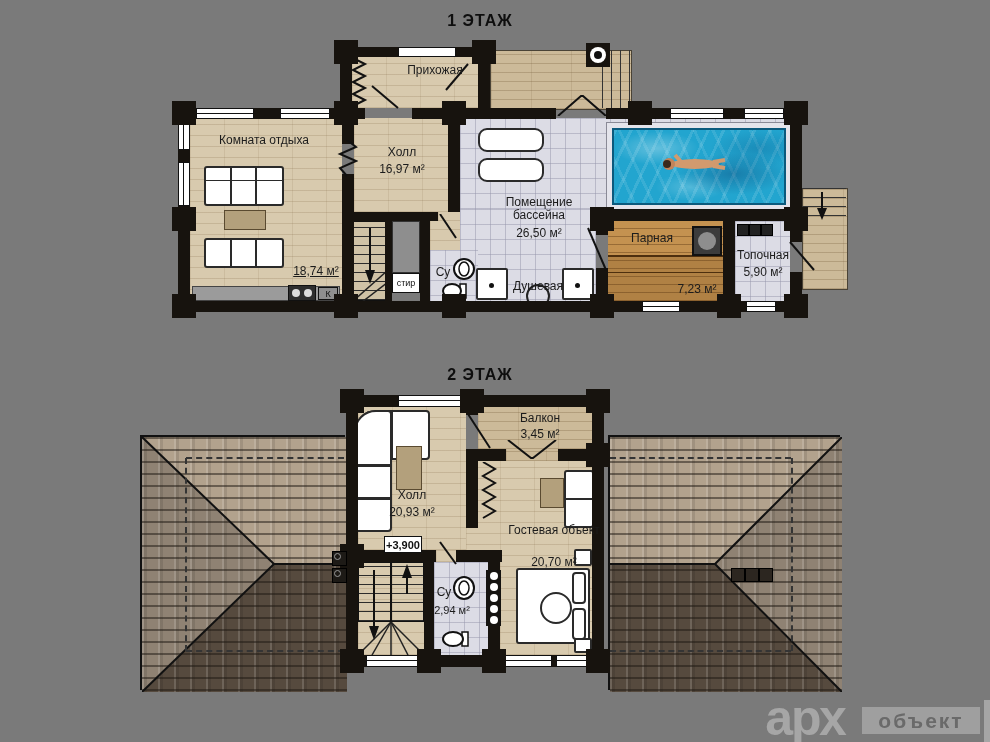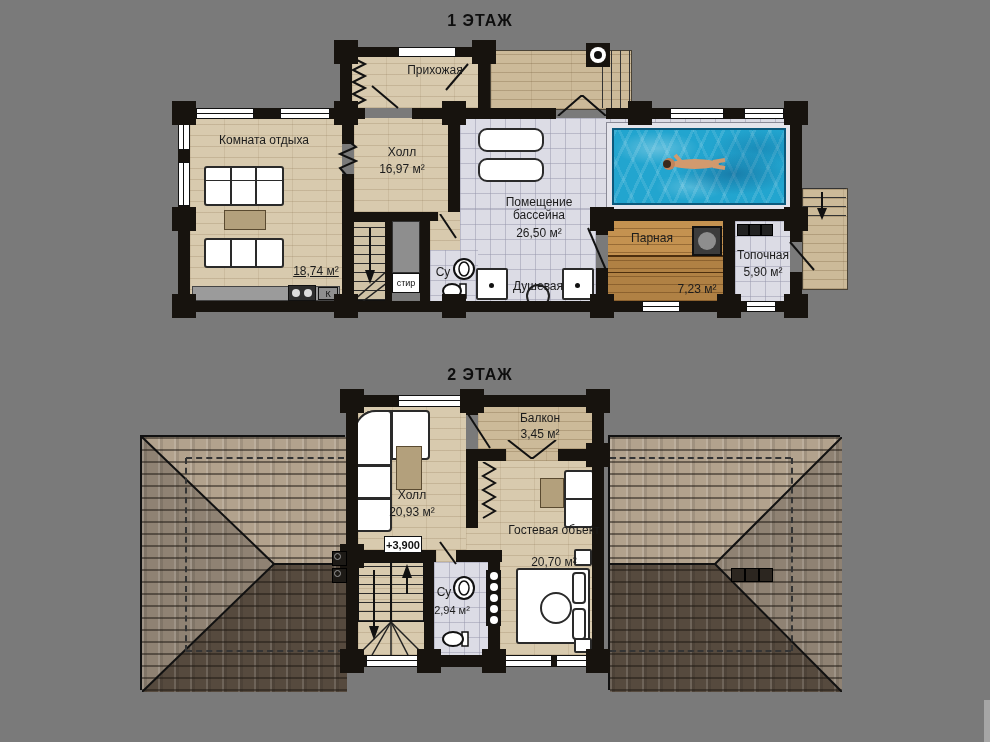--- a/index.html
+++ b/index.html
@@ -361,15 +361,17 @@
   <div class="a lbl" style="left:508px;top:412px;width:64px">Балкон</div>
   <div class="a area" style="left:510px;top:427px;width:60px">3,45 м²</div>
   <div class="a lbl" style="left:388px;top:489px;width:48px">Холл</div>
   <div class="a area" style="left:366px;top:505px;width:92px">20,93 м²</div>
   <div class="a smbox" style="left:384px;top:536px;width:38px;height:17px;font-size:11px;font-weight:bold">+3,900</div>
   <div class="a lbl" style="left:506px;top:524px;width:96px">Гостевая объект</div>
   <div class="a area" style="left:508px;top:555px;width:92px">20,70 м²</div>
   <div class="a lbl" style="left:434px;top:586px;width:20px">Су</div>
   <div class="a area" style="left:428px;top:604px;width:48px;font-size:11px">2,94 м²</div>
 
+  <div class="a logo-primary" style="left:752px;top:696px;width:106px;height:44px;text-align:center">арх</div>
+  <div class="a logo-box" style="left:862px;top:707px;width:118px;height:27px">объект</div>
   <div class="a" style="left:984px;top:700px;width:6px;height:42px;background:var(--logo-gray,#a6a6a6)"></div>
 
 </div>
 
 </body></html>

